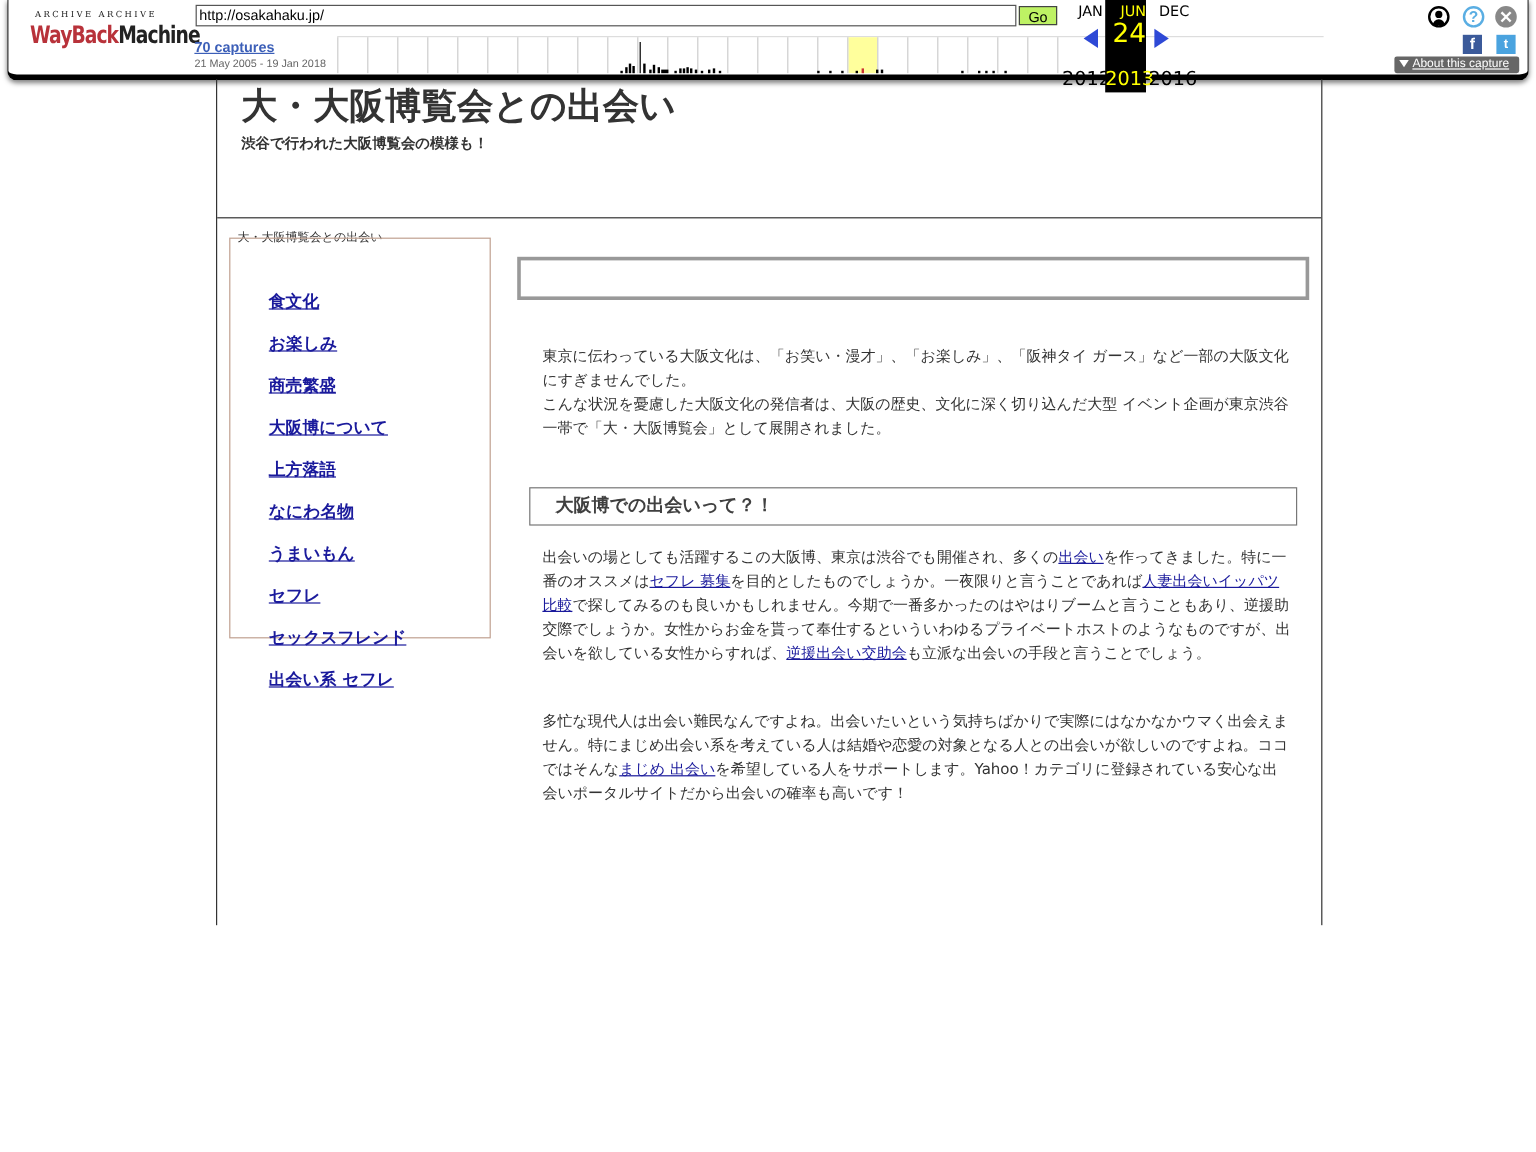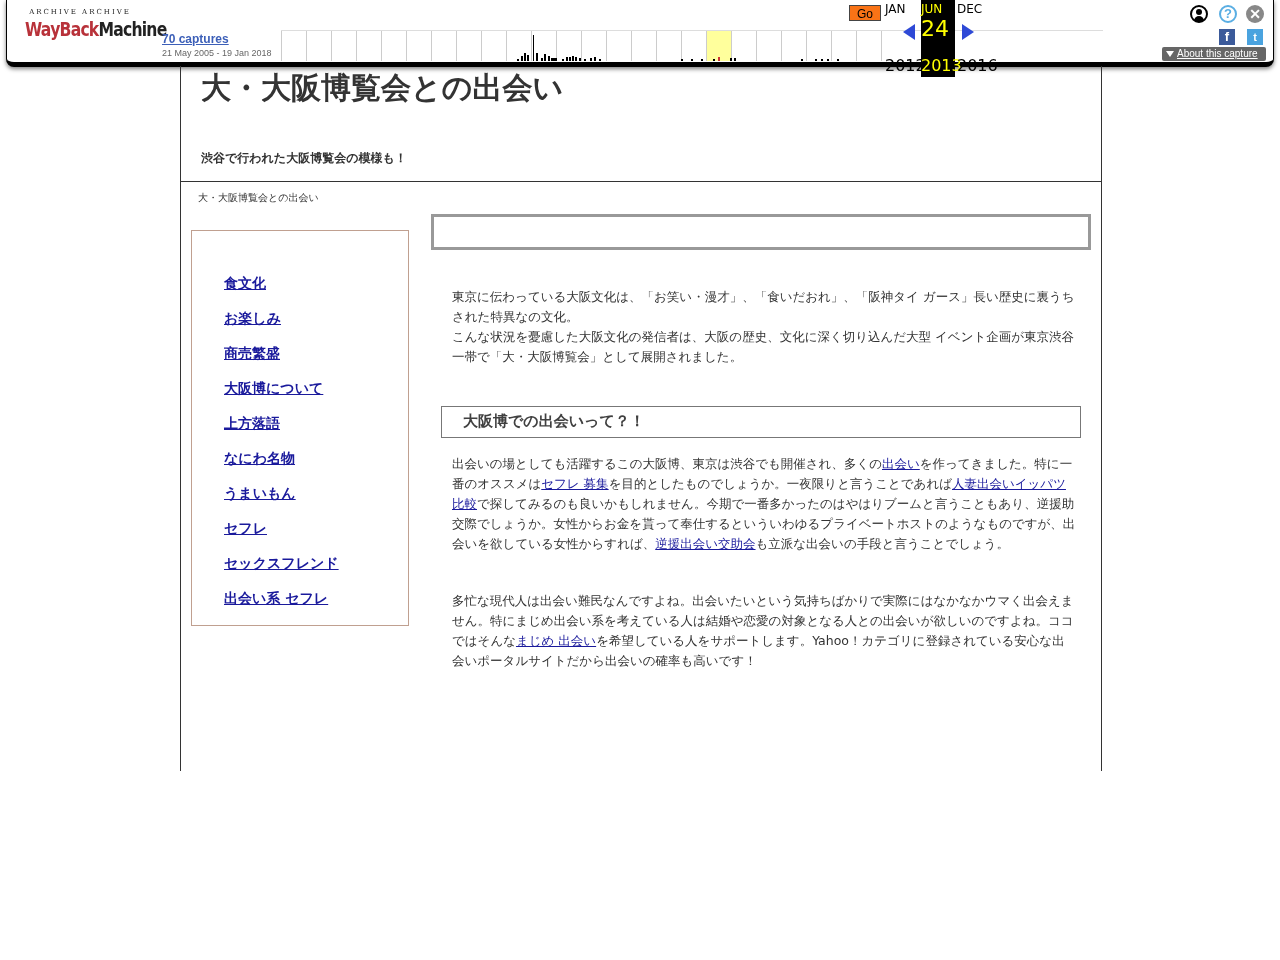--- a/index.html
+++ b/index.html
@@ -6,29 +6,29 @@
   body { width:1280px; height:960px; position:relative; overflow:hidden; font-family:"DejaVu Sans", sans-serif; }
 
   
   #wm-bar { position:absolute; left:6px; top:0; width:1266px; height:62px; background:#fff; border:1px solid #000; border-top:none; border-bottom:5px solid #000; border-radius:0 0 8px 8px; box-shadow:0 2px 4px rgba(0,0,0,0.5); }
   #wm-logo { position:absolute; left:18px; top:8px; width:110px; height:44px; }
   #wm-logo .ia { font-family:"DejaVu Serif", serif; font-size:7px; letter-spacing:2px; color:#222; text-align:center; }
   #wm-logo .wb { font-family:"DejaVu Sans", sans-serif; font-weight:bold; font-size:20px; line-height:22px; letter-spacing:-1px; transform:scaleX(0.78); transform-origin:left; white-space:nowrap; margin-top:2px; }
   #wm-logo .wb .w { color:#b8323a; }
   #wm-logo .wb .m { color:#222; }
   #wm-url { position:absolute; left:156px; top:4px; width:678px; height:16px; border:1px solid #555; font-family:"Liberation Sans", sans-serif; font-size:12px; padding:0 2px; line-height:16px; color:#000; box-sizing:content-box; }
-  #wm-go { position:absolute; left:842px; top:5px; width:32px; height:16px; border:1px solid #444; background:#f97316; font-family:"Liberation Sans", sans-serif; font-size:12px; line-height:16px; text-align:center; padding:0; }
+  #wm-go { position:absolute; left:842px; top:5px; width:32px; height:16px; border:1px solid #444; background:#bef264; font-family:"Liberation Sans", sans-serif; font-size:12px; line-height:16px; text-align:center; padding:0; }
   #wm-captures { position:absolute; left:155px; top:32px; font-family:Liberation Sans, sans-serif; }
   #wm-captures .cnt { color:#3c5fb8; font-weight:bold; font-size:12px; text-decoration:underline; display:block; }
   #wm-captures .range { color:#666; font-size:9px; display:block; margin-top:2px; }
   #wm-spark { position:absolute; left:274px; top:30px; width:822px; height:30px; border-top:1px solid #ddd; }
   #wm-spark .yr { position:absolute; top:0; height:30px; border-left:1px solid #ccc; }
   #wm-spark .hl { position:absolute; top:0; height:30px; background:#ffff9c; }
   #wm-spark .bar { position:absolute; bottom:0; width:2px; background:#000; }
-  .cal-col { position:absolute; top:0; width:34px; height:77px; text-align:left; }
+  .cal-col { position:absolute; top:0; width:34px; height:77px; text-align:right; }
   .cal-col .mo { font-size:12px; margin-top:2px; display:block; }
   .cal-col .yr2 { font-size:16px; position:absolute; bottom:2px; left:0; width:100%; }
   #cal-cur { background:#000; color:#ff0; }
   #cal-cur .day { font-size:22px; display:block; line-height:26px; }
   .arrow { position:absolute; top:24px; width:0; height:0; border-top:8px solid transparent; border-bottom:8px solid transparent; }
   #arrow-prev { border-right:12px solid #2e49d6; }
   #arrow-next { border-left:12px solid #2e49d6; }
   .tb-icon { position:absolute; width:18px; height:18px; border-radius:50%; box-sizing:border-box; text-align:center; font-family:"Liberation Sans", sans-serif; font-weight:bold; font-size:13px; line-height:18px; }
   #ico-user { left:1183px; top:5px; border:2px solid #000; background:#fff; }
   #ico-user::before { content:""; position:absolute; left:4px; top:2px; width:6px; height:6px; background:#000; border-radius:50%; }
@@ -38,24 +38,24 @@
   .sq-icon { position:absolute; width:16px; height:16px; top:29px; color:#fff; font-family:"Liberation Sans", sans-serif; font-weight:bold; text-align:center; line-height:16px; font-size:13px; }
   #ico-fb { left:1212px; background:#3b5a9a; }
   #ico-tw { left:1240px; background:#4aa3df; font-size:11px; }
   #wm-about { position:absolute; left:1155px; top:47px; width:104px; height:14px; background:#666; color:#fff; font-family:"Liberation Sans", sans-serif; font-size:10px; line-height:14px; border-radius:2px; }
   #wm-about .tri { display:inline-block; width:0; height:0; border-left:4px solid transparent; border-right:4px solid transparent; border-top:6px solid #fff; margin:0 3px 0 4px; vertical-align:middle; }
   #wm-about .lbl { text-decoration:underline; }
 
   
   #page { position:absolute; left:180px; top:66px; width:920px; height:705px; border-left:1px solid #333; border-right:1px solid #333; }
   #site-title { position:absolute; left:20px; top:2px; font-family:"DejaVu Sans", sans-serif; font-weight:bold; font-size:30px; color:#333; margin:0; letter-spacing:0; }
-  #site-sub { position:absolute; left:20px; top:45px; font-family:"DejaVu Sans", sans-serif; font-weight:bold; font-size:12px; color:#333;margin-top:39px; }
+  #site-sub { position:absolute; left:20px; top:45px; font-family:"DejaVu Sans", sans-serif; font-weight:bold; font-size:12px; color:#333; }
   #header-rule { position:absolute; left:0; top:115px; width:920px; height:1px; background:#333; }
   #breadcrumb { position:absolute; left:17px; top:125px; font-size:10px; color:#333; }
-  #sidenav { position:absolute; left:10px; top:164px; width:218px; height:396px; border:1px solid #c0a090; box-sizing:border-box; }
+  #sidenav { position:absolute; left:10px; top:132px; width:218px; height:334px; border:1px solid #c0a090; box-sizing:border-box; }
   #sidenav ul { list-style:none; margin:0; padding:0; position:absolute; left:32px; top:42px; }
   #sidenav li { height:35px; }
   #sidenav a { font-family:"DejaVu Sans", sans-serif; font-weight:bold; font-size:14px; color:#1a1a9c; text-decoration:underline; }
   #main-empty-box { position:absolute; left:250px; top:148px; width:660px; height:36px; border:3px solid #999; box-sizing:border-box; }
   .para { position:absolute; left:271px; width:624px; font-size:12.5px; line-height:20px; color:#333; }
   .para a { color:#1a1a9c; text-decoration:underline; }
   #p1 { top:201px; }
   #sec-head { position:absolute; left:260px; top:340px; width:640px; height:32px; border:1px solid #777; box-sizing:border-box; }
   #sec-head span { position:absolute; left:21px; top:5px; font-weight:bold; font-size:15px; color:#404040; }
   #p2 { top:388px; }
@@ -63,20 +63,21 @@
 </style>
 </head>
 <body>
 
 <div id="wm-bar">
   <div id="wm-logo">
     <div class="ia">ARCHIVE ARCHIVE</div>
     <div class="wb"><span class="w">WayBack</span><span class="m">Machine</span></div>
   </div>
 
+  <div id="wm-url">http://osakahaku.jp/</div>
   <button id="wm-go">Go</button>
 
   <div id="wm-captures">
     <a class="cnt">70 captures</a>
     <span class="range">21 May 2005 - 19 Jan 2018</span>
   </div>
 
   <div id="wm-spark">
     <div class="hl" style="left:426px;width:24px;"></div>
     <div class="yr" style="left:0px"></div>
@@ -183,21 +184,21 @@
       <li><a>セフレ</a></li>
       <li><a>セックスフレンド</a></li>
       <li><a>出会い系 セフレ</a></li>
     </ul>
   </nav>
 
   <div id="main-empty-box"></div>
 
   <div class="para" id="p1">
     <br>
-    <span>東京に伝わっている大阪文化は、「お笑い・漫才」、「食いだおれ」、「阪神タイ ガース」長い歴史に裏うちされた特異なの文化。</span><br>
+    <span>東京に伝わっている大阪文化は、「お笑い・漫才」、「お楽しみ」、「阪神タイ ガース」など一部の大阪文化にすぎませんでした。</span><br>
     <span>こんな状況を憂慮した大阪文化の発信者は、大阪の歴史、文化に深く切り込んだ大型 イベント企画が東京渋谷一帯で「大・大阪博覧会」として展開されました。</span>
   </div>
 
   <div id="sec-head">
     <span>大阪博での出会いって？！</span>
   </div>
 
   <div class="para" id="p3"><span>多忙な現代人は出会い難民なんですよね。出会いたいという気持ちばかりで実際にはなかなかウマく出会えません。特にまじめ出会い系を考えている人は結婚や恋愛の対象となる人との出会いが欲しいのですよね。ココではそんな</span><a>まじめ 出会い</a><span>を希望している人をサポートします。Yahoo！カテゴリに登録されている安心な出会いポータルサイトだから出会いの確率も高いです！</span></div>
 
   <div class="para" id="p2"><span>出会いの場としても活躍するこの大阪博、東京は渋谷でも開催され、多くの</span><a>出会い</a><span>を作ってきました。特に一番のオススメは</span><a>セフレ 募集</a><span>を目的としたものでしょうか。一夜限りと言うことであれば</span><a>人妻出会いイッパツ比較</a><span>で探してみるのも良いかもしれません。今期で一番多かったのはやはりブームと言うこともあり、逆援助交際でしょうか。女性からお金を貰って奉仕するといういわゆるプライベートホストのようなものですが、出会いを欲している女性からすれば、</span><a>逆援出会い交助会</a><span>も立派な出会いの手段と言うことでしょう。</span></div>

